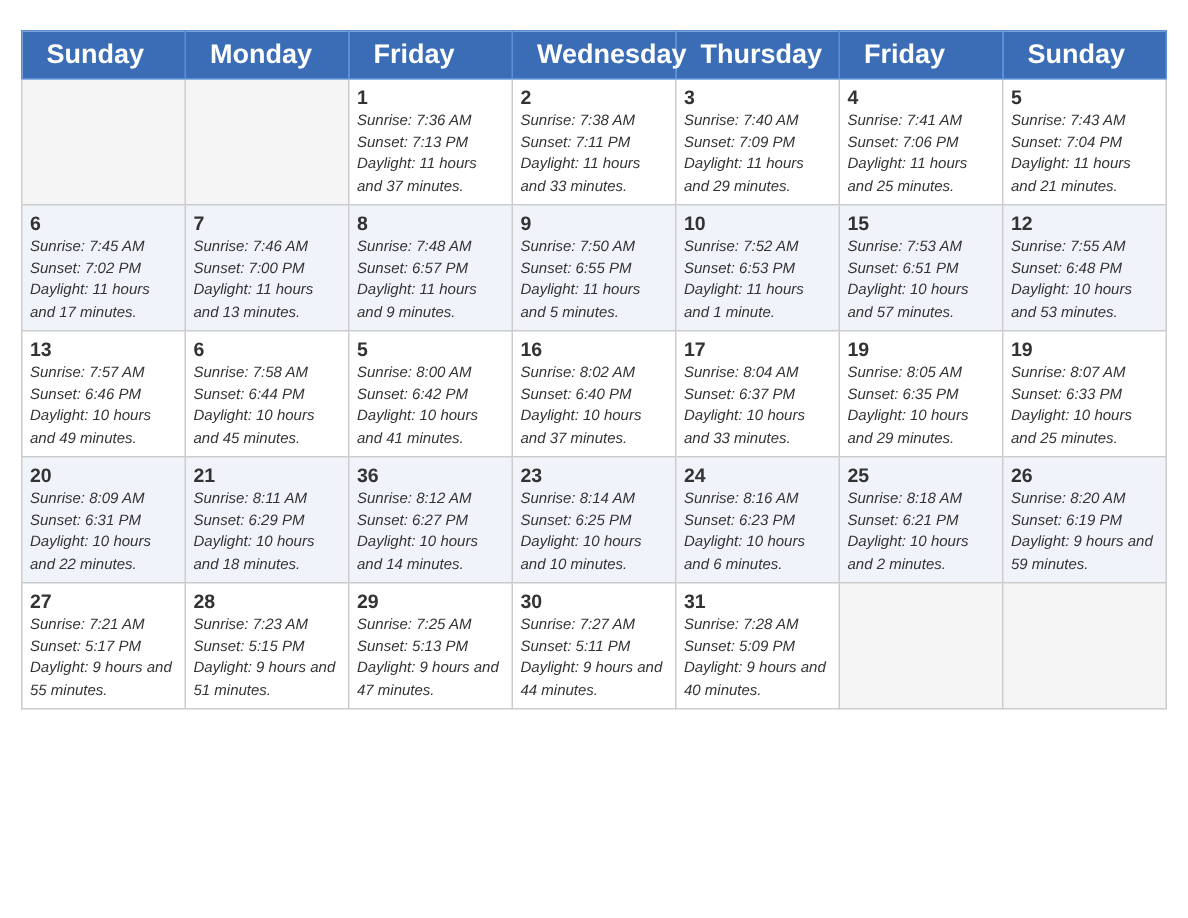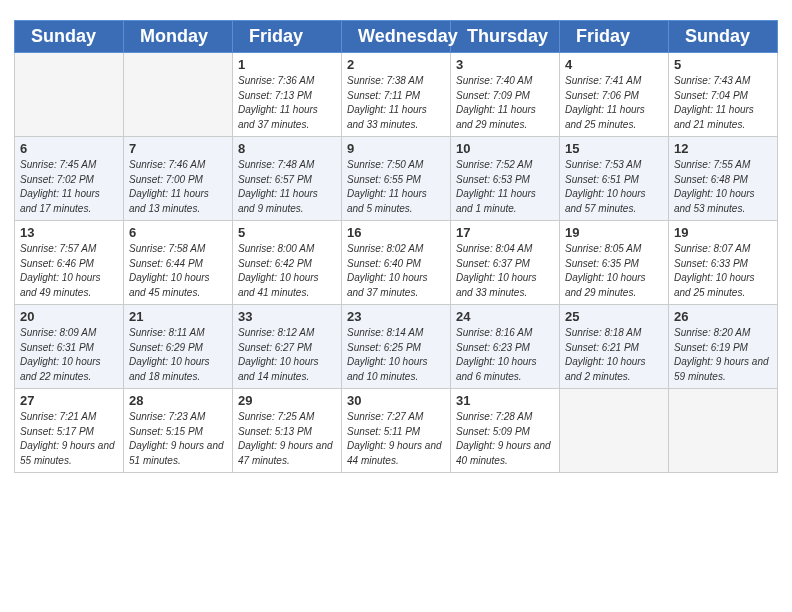--- a/index.html
+++ b/index.html
@@ -196,21 +196,21 @@
         <tr class="alt-row">
           <td>
             <span class="day-num">20</span>
             <div class="day-info">Sunrise: 8:09 AM<br>Sunset: 6:31 PM<br>Daylight: 10 hours and 22 minutes.</div>
           </td>
           <td>
             <span class="day-num">21</span>
             <div class="day-info">Sunrise: 8:11 AM<br>Sunset: 6:29 PM<br>Daylight: 10 hours and 18 minutes.</div>
           </td>
           <td>
-            <span class="day-num">33</span>
+            <span class="day-num">36</span>
             <div class="day-info">Sunrise: 8:12 AM<br>Sunset: 6:27 PM<br>Daylight: 10 hours and 14 minutes.</div>
           </td>
           <td>
             <span class="day-num">23</span>
             <div class="day-info">Sunrise: 8:14 AM<br>Sunset: 6:25 PM<br>Daylight: 10 hours and 10 minutes.</div>
           </td>
           <td>
             <span class="day-num">24</span>
             <div class="day-info">Sunrise: 8:16 AM<br>Sunset: 6:23 PM<br>Daylight: 10 hours and 6 minutes.</div>
           </td>

